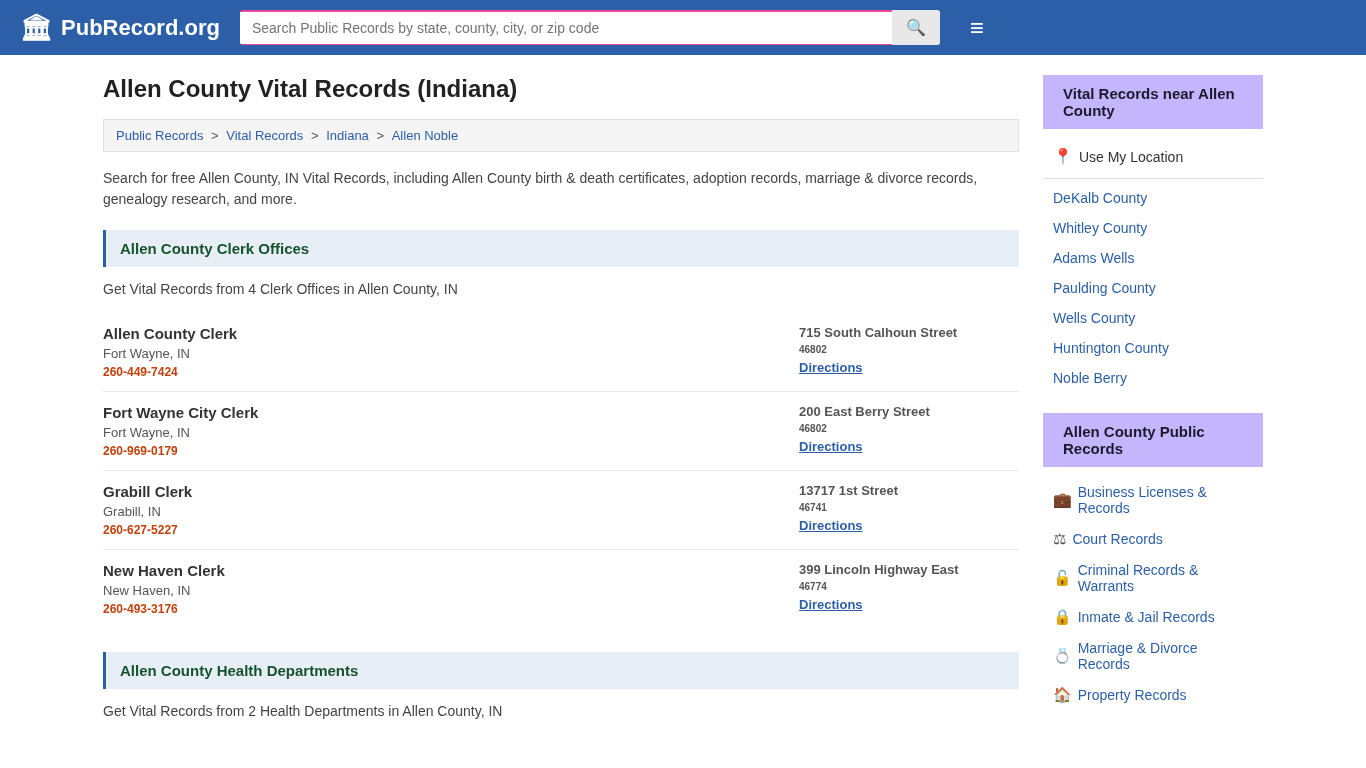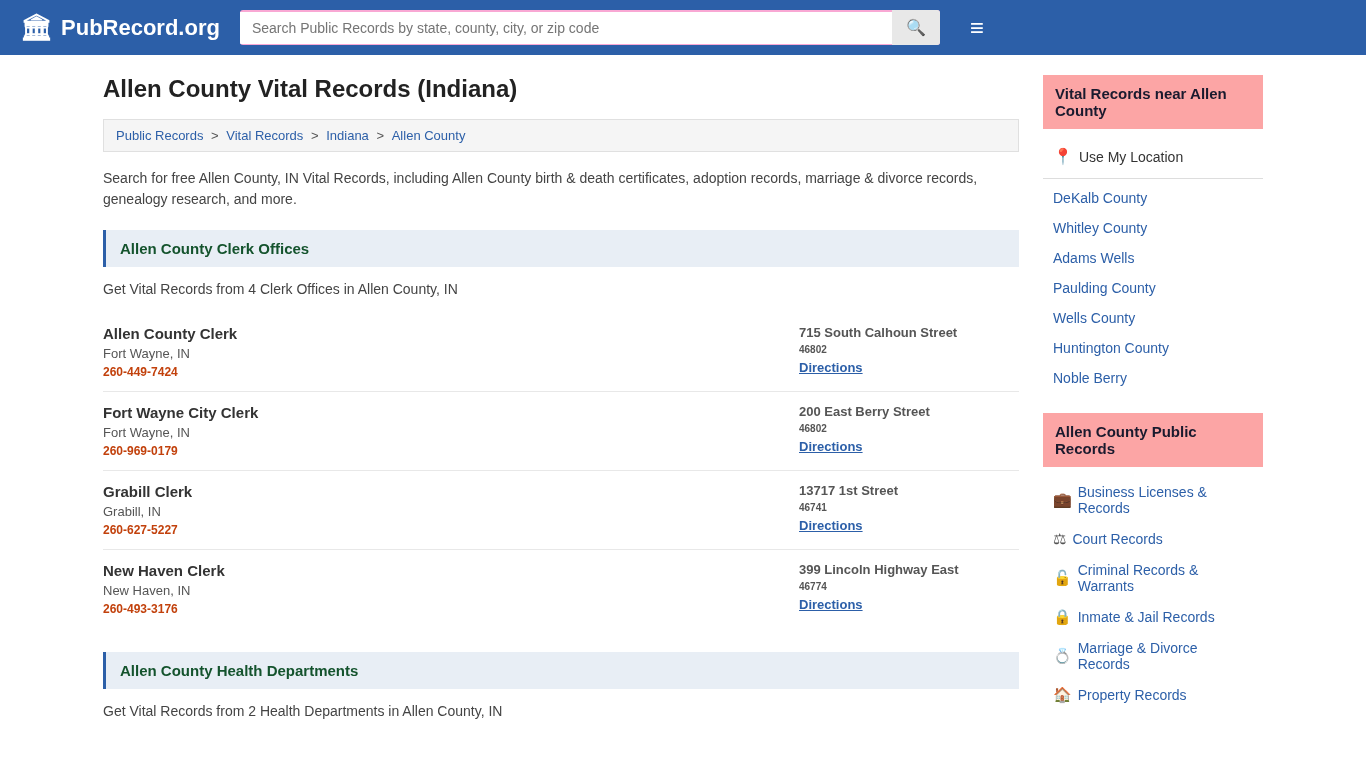--- a/index.html
+++ b/index.html
@@ -23,21 +23,21 @@
       white-space: nowrap;
       text-decoration: none;
     }
     .logo-icon {
       font-size: 26px;
     }
     .search-bar {
       flex: 1;
       display: flex;
       align-items: center;
-      background: #f9a8d4;
+      background: #ec4899;
       border-radius: 3px;
       overflow: hidden;
       max-width: 700px;
     }
     .search-bar input {
       flex: 1;
       border: none;
       outline: none;
       padding: 8px 12px;
       font-size: 14px;
@@ -155,22 +155,22 @@
     .section-block {
       margin-bottom: 24px;
     }
 
     
     .sidebar {
       width: 220px;
       flex-shrink: 0;
     }
     .sidebar-section-title {
-      background: #fca5a5;
-      padding: 10px 12px;
+      background: #c4b5fd;
+      padding: 10px 20px;
       font-weight: bold;
       font-size: 15px;
       color: #1a1a2e;
       margin-bottom: 10px;
     }
     .sidebar-item {
       padding: 7px 10px;
       font-size: 14px;
       color: #2c5fa8;
       cursor: pointer;
@@ -236,21 +236,21 @@
 
     <h1 class="page-title">Allen County Vital Records (Indiana)</h1>
 
     <div class="breadcrumb">
       <a href="#">Public Records</a>
       <span> &gt; </span>
       <a href="#">Vital Records</a>
       <span> &gt; </span>
       <a href="#">Indiana</a>
       <span> &gt; </span>
-      <a href="#">Allen County</a>
+      <a href="#">Allen Noble</a>
     </div>
 
     <p class="description">Search for free Allen County, IN Vital Records, including Allen County birth &amp; death certificates, adoption records, marriage &amp; divorce records, genealogy research, and more.</p>
 
     <div class="section-block">
       <div class="section-header">Allen County Clerk Offices</div>
       <p class="section-description">Get Vital Records from 4 Clerk Offices in Allen County, IN</p>
 
       <div class="clerk-entry">
         <div class="clerk-left">

